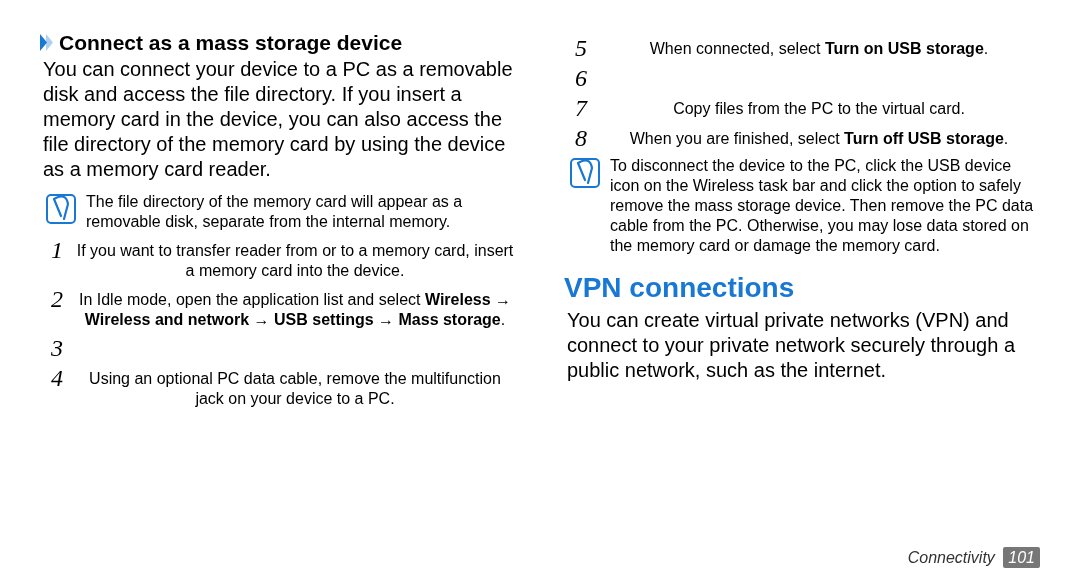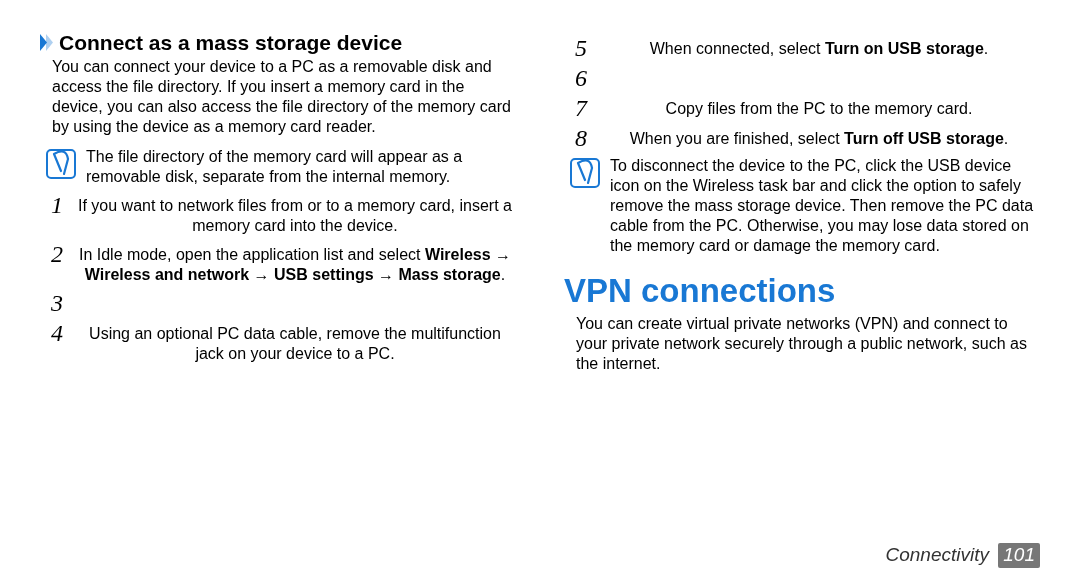--- a/index.html
+++ b/index.html
@@ -34,23 +34,23 @@
     margin: 0 0 2px 0;
     line-height: 1.2;
   }
   .chevron {
     display: inline-block;
     vertical-align: -1px;
     margin-right: 6px;
   }
   .chevron svg { display: block; }
   .intro {
-    font-size: 16px;
+    font-size: 20px;
     line-height: 1.25;
-    margin: 0 0 10px 12px;
+    margin: 0 0 10px 3px;
   }
   .note {
     display: flex;
     align-items: flex-start;
     margin: 0 0 6px 6px;
   }
   .note-icon {
     flex: 0 0 auto;
     margin-right: 10px;
     margin-top: 2px;
@@ -85,29 +85,29 @@
   .step-text {
     flex: 1 1 auto;
     font-size: 16px;
     line-height: 1.25;
     padding-top: 3px;
     text-align: center;
   }
   .step-text b, .note-text b { font-weight: 700; }
   h2.section-title {
     font-weight: 700;
-    font-size: 33px;
+    font-size: 28px;
     color: #1978d4;
     margin: 16px 0 4px 0;
   }
   .footer {
     position: absolute;
     right: 40px;
     bottom: 18px;
-    font-size: 19px;
+    font-size: 16px;
     color: #333;
     font-style: italic;
   }
   .footer .pg {
     font-style: italic;
     background: #777;
     color: #fff;
     padding: 1px 5px;
     border-radius: 2px;
     margin-left: 4px;
@@ -137,21 +137,21 @@
           <rect x="1" y="1" width="28" height="28" rx="4" ry="4" fill="none" stroke="#1978d4" stroke-width="2"></rect>
           <path d="M8 5 L15 22 M8 5 Q20 -2 22 10 L18 25" fill="none" stroke="#1978d4" stroke-width="2.2" stroke-linecap="round"></path>
         </svg>
       </span>
       <div class="note-text">The file directory of the memory card will appear as a removable disk, separate from the internal memory.</div>
     </div>
 
     <ol class="steps" id="left-steps">
         <li>
           <div class="step-num">1</div>
-          <div class="step-text">If you want to network files from or to a memory card, insert a memory card into the device.</div>
+          <div class="step-text">If you want to transfer reader from or to a memory card, insert a memory card into the device.</div>
         </li>
         <li>
           <div class="step-num">2</div>
           <div class="step-text">In Idle mode, open the application list and select <b>Wireless</b> → <b>Wireless and network</b> → <b>USB settings</b> → <b>Mass storage</b>.</div>
         </li>
         <li>
           <div class="step-num">3</div>
         </li>
         <li>
           <div class="step-num">4</div>
@@ -164,21 +164,21 @@
     <ol class="steps" id="right-steps">
         <li>
           <div class="step-num">5</div>
           <div class="step-text">When connected, select <b>Turn on USB storage</b>.</div>
         </li>
         <li>
           <div class="step-num">6</div>
         </li>
         <li>
           <div class="step-num">7</div>
-          <div class="step-text">Copy files from the PC to the memory card.</div>
+          <div class="step-text">Copy files from the PC to the virtual card.</div>
         </li>
         <li>
           <div class="step-num">8</div>
           <div class="step-text">When you are finished, select <b>Turn off USB storage</b>.</div>
         </li>
       </ol>
 
     <div class="note">
       <span class="note-icon">
         <svg width="30" height="30" viewBox="0 0 30 30">

